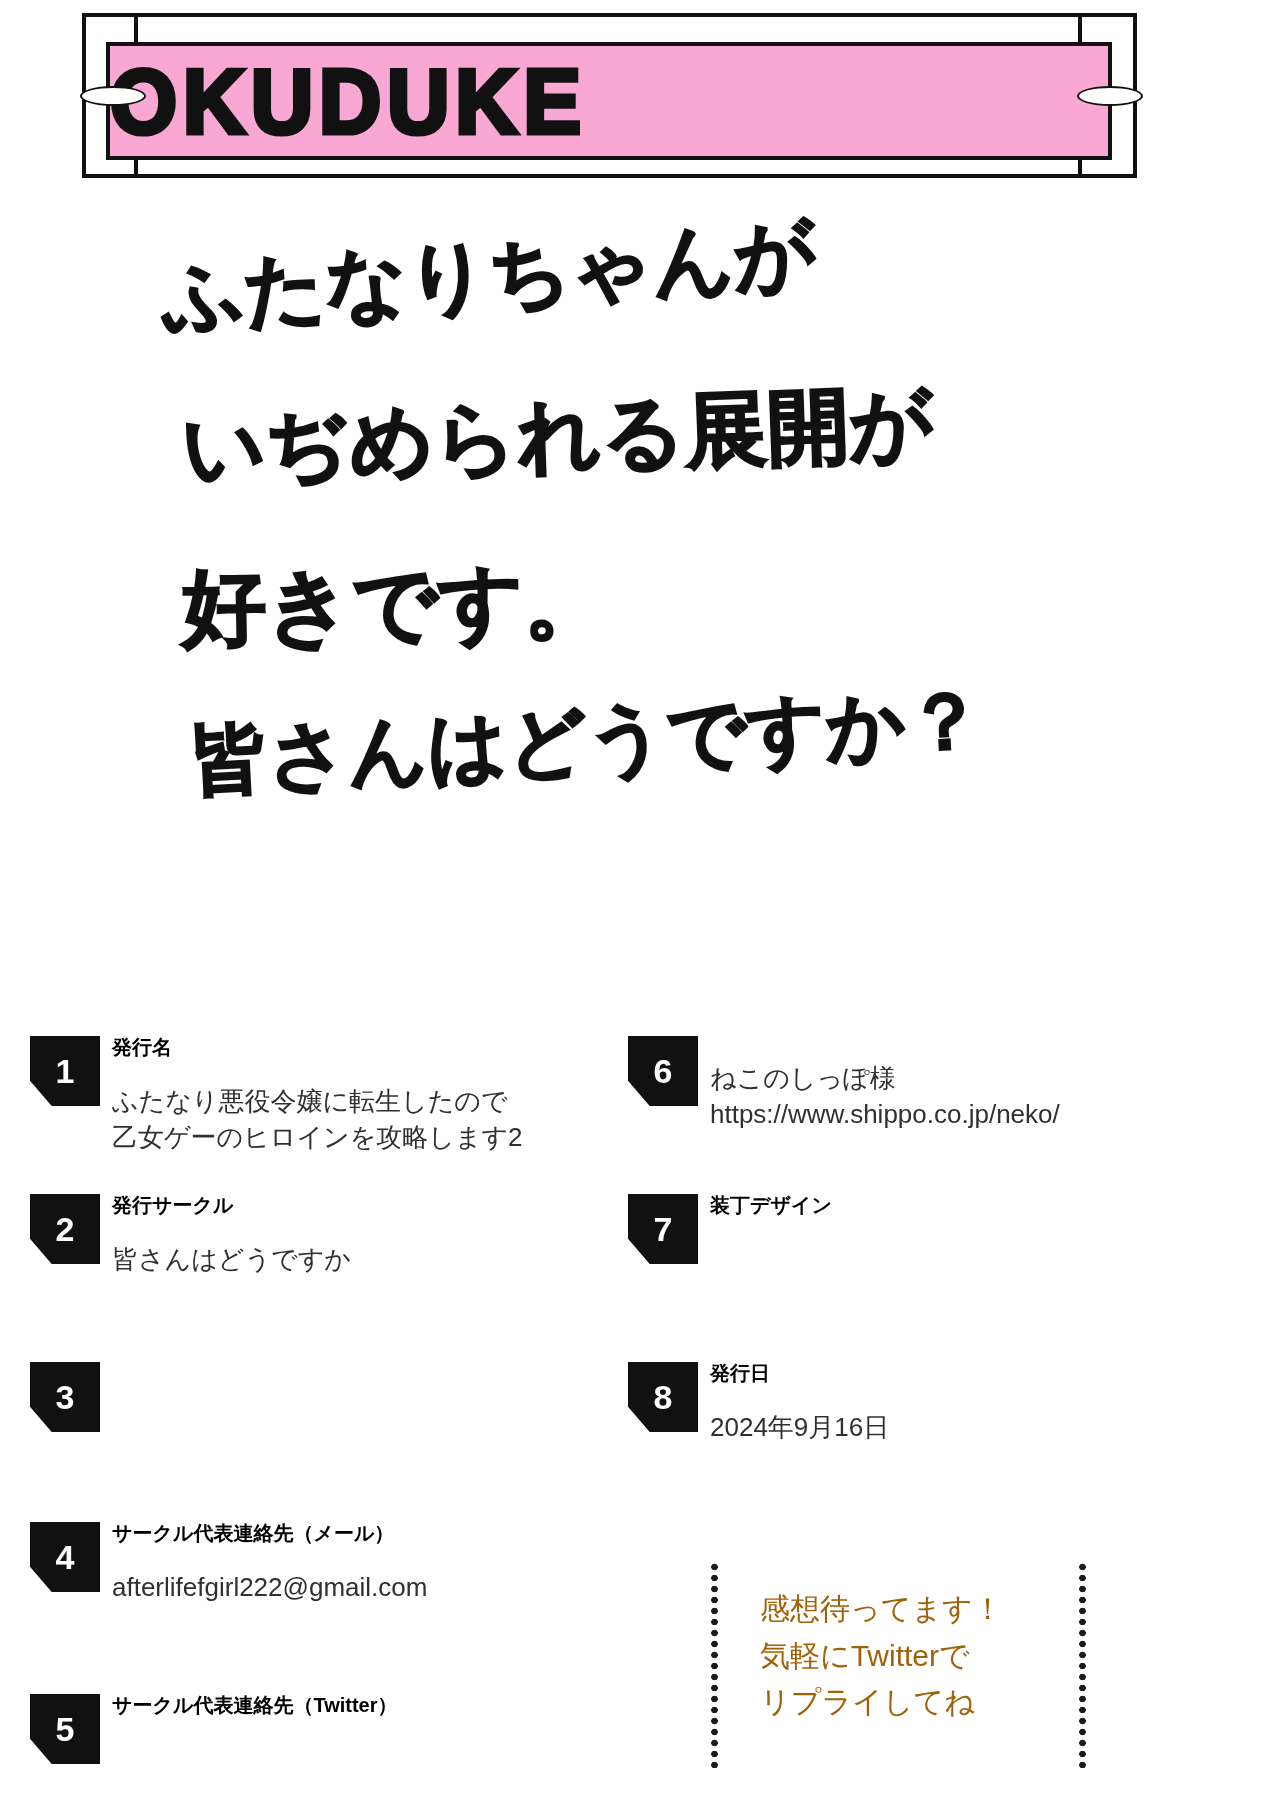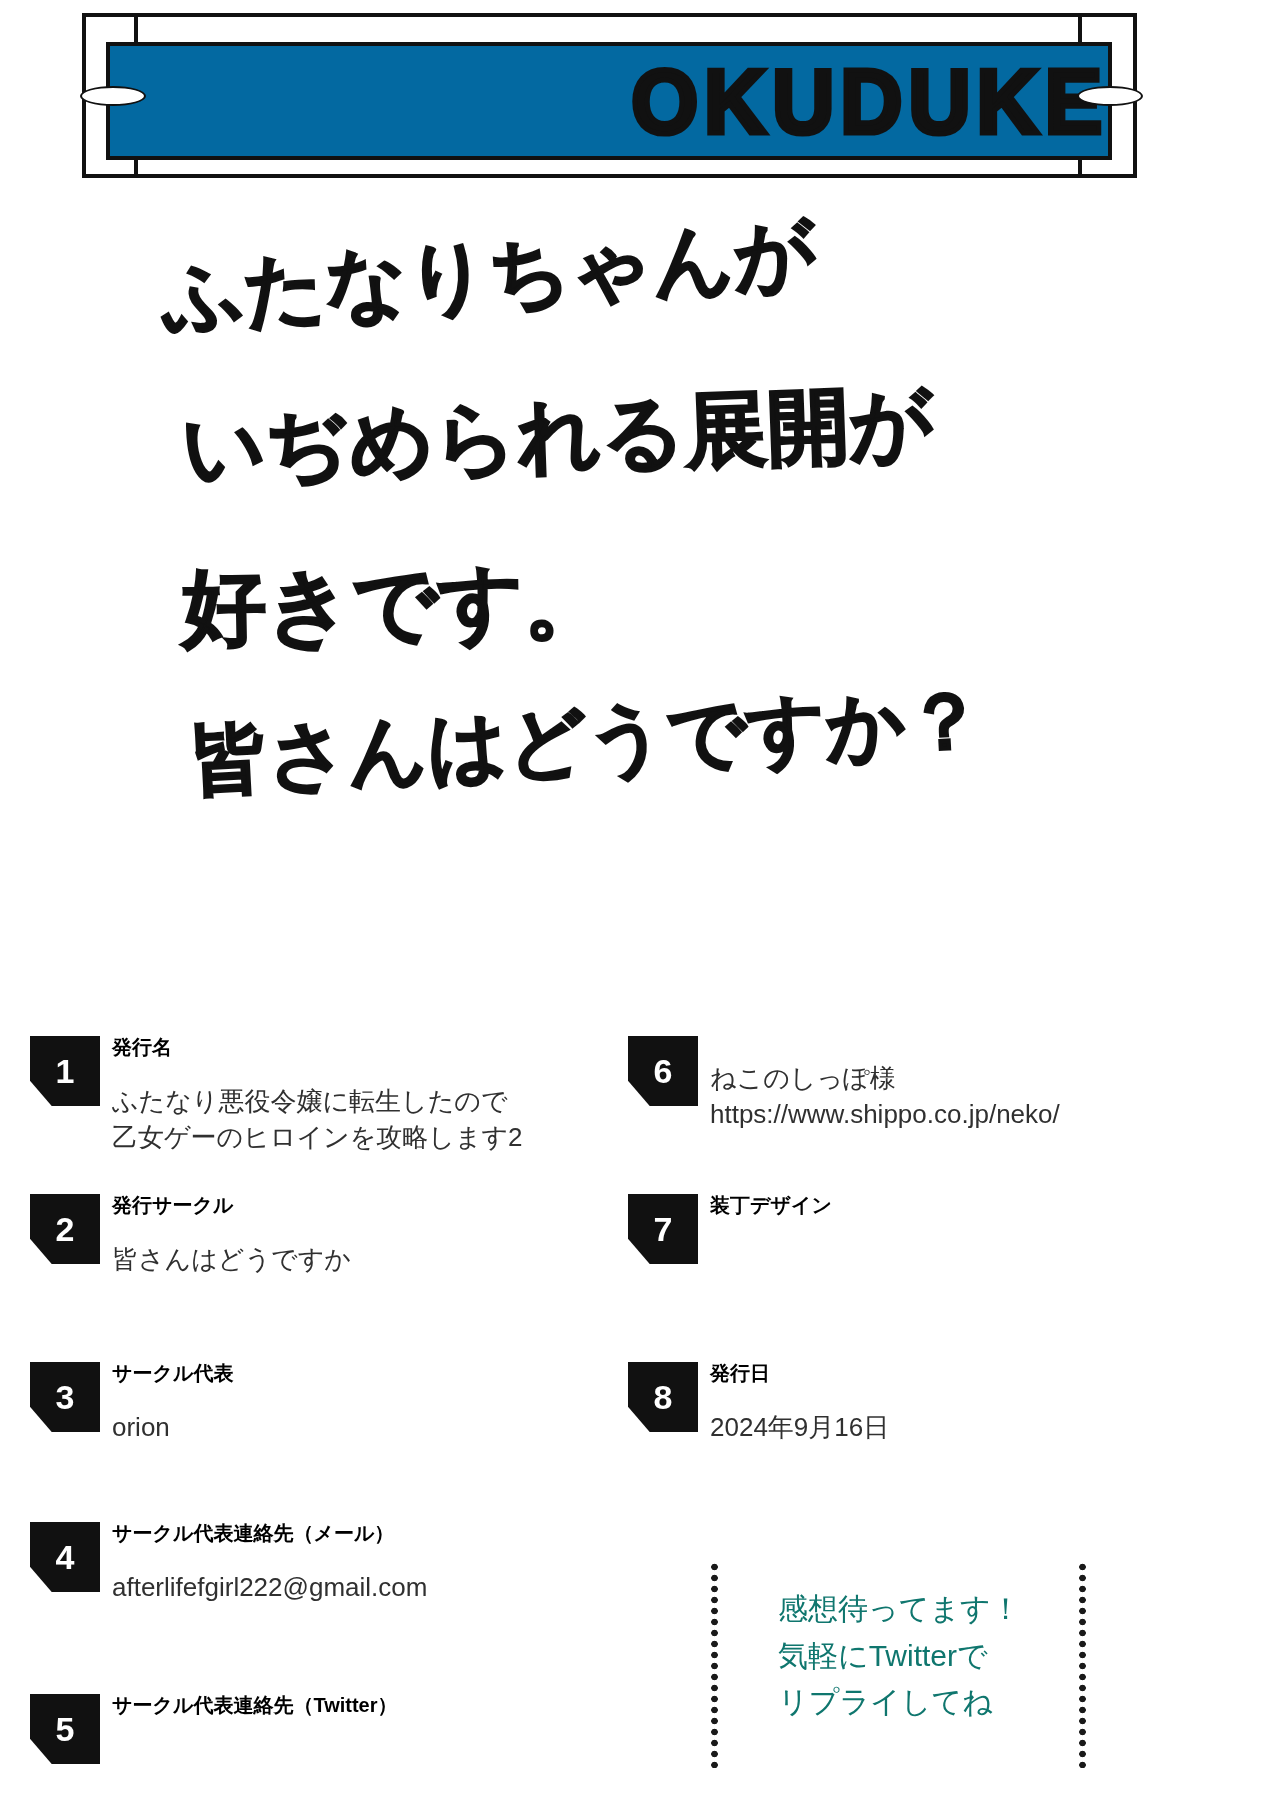--- a/index.html
+++ b/index.html
@@ -38,24 +38,24 @@
   }
   .banner-vline.left  { left: 52px; }
   .banner-vline.right { left: 996px; }
   .banner-inner {
     position: absolute;
     left: 24px;
     top: 29px;
     width: 998px;
     height: 110px;
     border: 4px solid #111;
-    background: #0369a1;
+    background: #f9a8d4;
     display: flex;
     align-items: center;
-    justify-content: flex-end;
+    justify-content: flex-start;
   }
   .banner-title {
     font-size: 86px;
     font-weight: bold;
     letter-spacing: 6px;
     color: #111;
     -webkit-text-stroke: 5px #111;
     line-height: 1;
     transform: scaleY(1.05);
   }
@@ -140,24 +140,24 @@
     width: 7px;
     height: 206px;
     background-image: radial-gradient(circle at 3.5px 5px, #1a1a1a 3px, transparent 3.6px);
     background-size: 7px 11px;
     background-repeat: repeat-y;
   }
   .dotted-line.left  { left: 711px; }
   .dotted-line.right { left: 1079px; }
   .feedback-text {
     position: absolute;
-    left: 778px;
+    left: 760px;
     top: 1586px;
     font-size: 30px;
-    color: #0f766e;
+    color: #a16207;
     line-height: 1.55;
   }
   .feedback-line { white-space: nowrap; }
 </style>
 </head>
 <body>
 
 <div class="banner">
   <div class="banner-outer"></div>
   <div class="banner-vline left"></div>
@@ -190,26 +190,20 @@
   <div class="item-text">
     <div class="item-label">発行サークル</div>
     <div class="item-value">
       <div class="value-line">皆さんはどうですか</div>
     </div>
   </div>
 </div>
 
 <div class="item pos-3">
   <div class="badge">3</div>
-  <div class="item-text">
-    <div class="item-label">サークル代表</div>
-    <div class="item-value">
-      <div class="value-line">orion</div>
-    </div>
-  </div>
 </div>
 
 <div class="item pos-4">
   <div class="badge">4</div>
   <div class="item-text">
     <div class="item-label">サークル代表連絡先（メール）</div>
     <div class="item-value">
       <div class="value-line">afterlifefgirl222@gmail.com</div>
     </div>
   </div>

